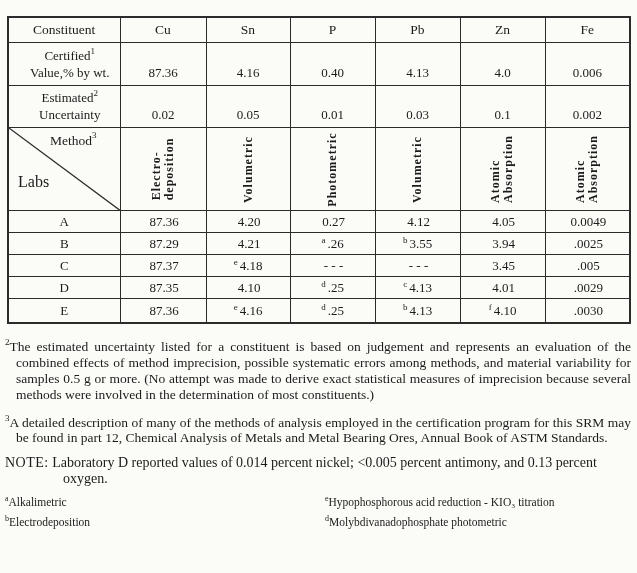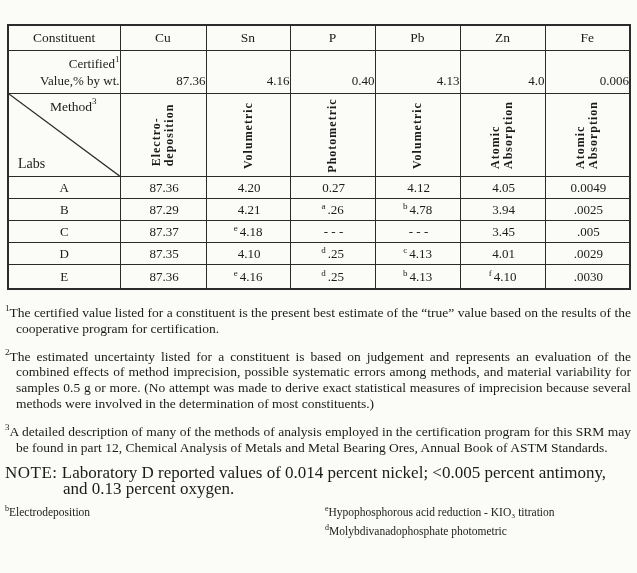--- a/index.html
+++ b/index.html
@@ -11,47 +11,47 @@
     padding: 6px 4px 0 5px;
     box-sizing: border-box;
     overflow: hidden;
   }
 
   
   table.cert {
     border-collapse: collapse;
     table-layout: fixed;
     width: 622px;
-    margin: 18px 0 0 2px;
+    margin: 10px 0 0 2px;
   }
   table.cert td {
     border: 1px solid #2b2b2b;
     padding: 0;
     font-size: 13px;
     text-align: center;
     overflow: hidden;
   }
   table.cert { border: 2px solid #2b2b2b; }
   tr.r-head td { height: 24px; font-size: 13.5px; }
   td.lbl { text-align: left; padding-left: 11px; }
-  tr.r-cert td { height: 38px; vertical-align: bottom; padding-bottom: 4px; text-align: right; }
+  tr.r-cert td { height: 38px; vertical-align: bottom; padding-bottom: 4px; }
   tr.r-unc  td { height: 37px; vertical-align: bottom; padding-bottom: 4px; }
   tr.r-cert td.lbl, tr.r-unc td.lbl { padding-left: 11px; line-height: 17px; }
   tr.r-method td { height: 82px; }
   tr.r-lab td { height: 21px; }
   tr.r-lab-last td { height: 23px; }
 
   sup.s { font-size: 9px; position: relative; top: -1px; }
   .cellwrap { white-space: nowrap; }
   .cellsup { font-size: 9px; position: relative; top: -5px; margin-right: 2px; }
 
   td.diag { position: relative; }
   td.diag svg { position: absolute; left: 0; top: 0; width: 100%; height: 100%; }
   .diag-method { position: absolute; top: 3px; right: 23px; font-size: 13.5px; }
-  .diag-labs   { position: absolute; bottom: 4px; left: 9px; font-size: 14px; }
+  .diag-labs   { position: absolute; bottom: 19px; left: 9px; font-size: 16px; }
 
   td.mcell { vertical-align: middle; }
   .rot {
     display: inline-block;
     transform: rotate(-90deg);
     font-size: 12px;
     font-weight: bold;
     letter-spacing: 1px;
     line-height: 13px;
     white-space: nowrap;
@@ -63,21 +63,21 @@
   .fn {
     font-size: 13.5px;
     line-height: 16px;
     text-align: justify;
     padding-left: 11px;
     text-indent: -11px;
     margin: 0 2px 7px 0;
   }
   .fn sup { font-size: 9px; }
   .note {
-    font-size: 17px;
+    font-size: 14px;
     line-height: 16px;
     padding-left: 58px;
     text-indent: -58px;
     margin: 9px 2px 4px 0;
   }
   .note .note-label { letter-spacing: 0.5px; }
 
   .keys { display: flex; margin-top: 3px; }
   .keycol { width: 50%; }
   .keycol.right { padding-left: 6px; box-sizing: border-box; }
@@ -115,20 +115,32 @@
       <span>Value,% by wt.</span>
     </td>
     <td>87.36</td>
     <td>4.16</td>
     <td>0.40</td>
     <td>4.13</td>
     <td>4.0</td>
     <td>0.006</td>
   </tr>
 
+  <tr class="r-unc">
+    <td class="lbl">
+      <span>Estimated</span><sup class="s">2</sup><br>
+      <span>Uncertainty</span>
+    </td>
+    <td>0.02</td>
+    <td>0.05</td>
+    <td>0.01</td>
+    <td>0.03</td>
+    <td>0.1</td>
+    <td>0.002</td>
+  </tr>
 
   <tr class="r-method">
     <td class="diag">
       <svg viewBox="0 0 100 100" preserveAspectRatio="none">
         <line x1="0" y1="0" x2="100" y2="100" stroke="#2b2b2b" stroke-width="1.3"></line>
       </svg>
       <span class="diag-method"><span>Method</span><sup class="s">3</sup></span>
       <span class="diag-labs">Labs</span>
     </td>
     <td class="mcell">
@@ -159,21 +171,21 @@
     <td><span class="cellwrap"><span class="cellsup"></span><span>4.12</span></span></td>
     <td><span class="cellwrap"><span class="cellsup"></span><span>4.05</span></span></td>
     <td><span class="cellwrap"><span class="cellsup"></span><span>0.0049</span></span></td>
   </tr>
 
   <tr class="r-lab">
     <td>B</td>
     <td><span class="cellwrap"><span class="cellsup"></span><span>87.29</span></span></td>
     <td><span class="cellwrap"><span class="cellsup"></span><span>4.21</span></span></td>
     <td><span class="cellwrap"><span class="cellsup">a</span><span>.26</span></span></td>
-    <td><span class="cellwrap"><span class="cellsup">b</span><span>4.78</span></span></td>
+    <td><span class="cellwrap"><span class="cellsup">b</span><span>3.55</span></span></td>
     <td><span class="cellwrap"><span class="cellsup"></span><span>3.94</span></span></td>
     <td><span class="cellwrap"><span class="cellsup"></span><span>.0025</span></span></td>
   </tr>
 
   <tr class="r-lab">
     <td>C</td>
     <td><span class="cellwrap"><span class="cellsup"></span><span>87.37</span></span></td>
     <td><span class="cellwrap"><span class="cellsup">e</span><span>4.18</span></span></td>
     <td><span class="cellwrap"><span class="cellsup"></span><span>- - -</span></span></td>
     <td><span class="cellwrap"><span class="cellsup"></span><span>- - -</span></span></td>
@@ -197,31 +209,31 @@
     <td><span class="cellwrap"><span class="cellsup">e</span><span>4.16</span></span></td>
     <td><span class="cellwrap"><span class="cellsup">d</span><span>.25</span></span></td>
     <td><span class="cellwrap"><span class="cellsup">b</span><span>4.13</span></span></td>
     <td><span class="cellwrap"><span class="cellsup">f</span><span>4.10</span></span></td>
     <td><span class="cellwrap"><span class="cellsup"></span><span>.0030</span></span></td>
   </tr>
 </tbody>
   </table>
 
 <div class="fnblock">
-  <div class="fn"><sup>1</sup><span>The certified value listed for a constituent is the present best estimate of the “true” value based on the results of the cooperative program for certification.</span></div>
   <div class="fn"><sup>2</sup><span>The estimated uncertainty listed for a constituent is based on judgement and represents an evaluation of the combined effects of method imprecision, possible systematic errors among methods, and material variability for samples 0.5 g or more. (No attempt was made to derive exact statistical measures of imprecision because several methods were involved in the determination of most constituents.)</span></div>
   <div class="fn"><sup>3</sup><span>A detailed description of many of the methods of analysis employed in the certification program for this SRM may be found in part 12, Chemical Analysis of Metals and Metal Bearing Ores, Annual Book of ASTM Standards.</span></div>
 
   <div class="note">
     <span class="note-label">NOTE:</span>
     <span>Laboratory D reported  values of  0.014 percent nickel; &lt;0.005 percent antimony, and 0.13 percent oxygen.</span>
   </div>
 
   <div class="keys">
     <div class="keycol">
+      <div class="key-item"><sup>a</sup><span>Alkalimetric</span></div>
       <div class="key-item"><sup>b</sup><span>Electrodeposition</span></div>
     </div>
     <div class="keycol right">
       <div class="key-item"><sup>e</sup><span>Hypophosphorous acid reduction - KIO₃ titration</span></div>
       <div class="key-item"><sup>d</sup><span>Molybdivanadophosphate photometric</span></div>
     </div>
   </div>
 </div>
 
 </body></html>

